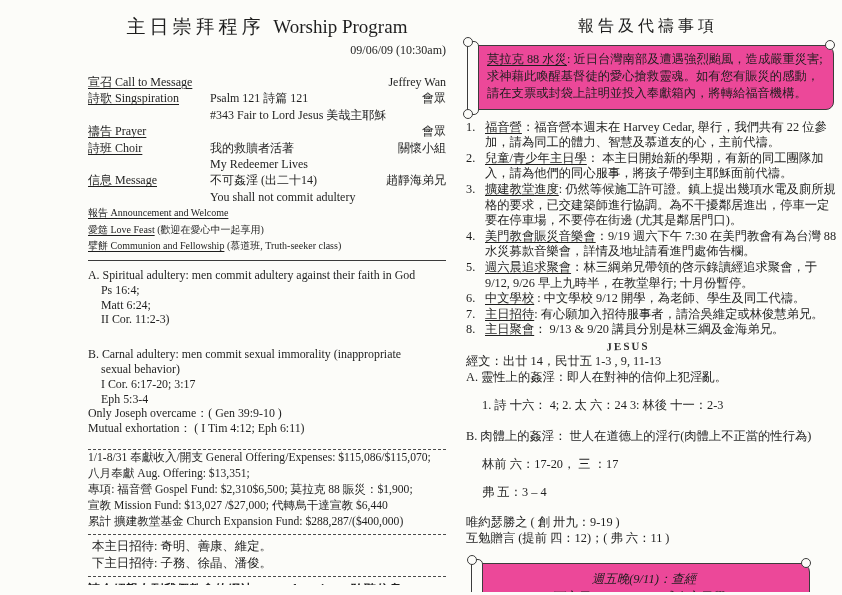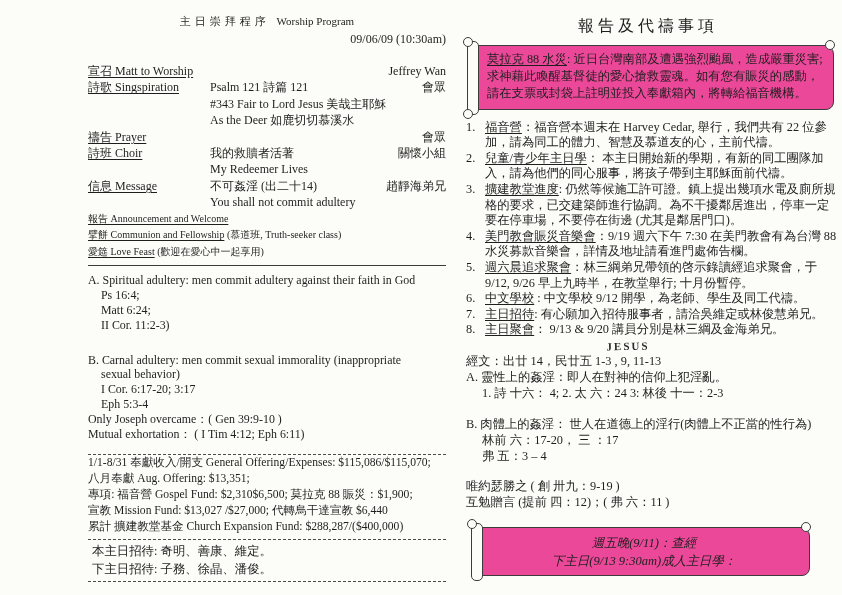--- a/index.html
+++ b/index.html
@@ -8,21 +8,21 @@
     font-family:"Liberation Serif","DejaVu Serif",serif;color:#1e1e1e;
     overflow:hidden;margin:0 auto;
   }
   .col{position:absolute;top:0;}
   .col-left{left:88px;top:10px;width:358px;overflow:hidden;height:575px;}
   .col-right{left:458px;top:14px;width:380px;overflow:hidden;height:578px;}
   .u{text-decoration:underline;text-underline-offset:2px;}
   .nowrap{white-space:nowrap;}
 
   
-  .lp-title{text-align:center;font-size:11px;margin:4px 0 3px;}
+  .lp-title{text-align:center;font-size:19px;margin:4px 0 3px;}
   .lp-title .zh{letter-spacing:4px;margin-right:4px;}
   .lp-date{text-align:right;font-size:12px;margin-bottom:16px;}
   .prow{display:grid;grid-template-columns:122px 1fr auto;font-size:12px;line-height:16.4px;}
   .prow .lbl{white-space:nowrap;}
   .prow .cnt{white-space:nowrap;}
   .prow .who{white-space:nowrap;text-align:right;}
   .wrow{font-size:10px;line-height:16.6px;white-space:nowrap;}
   .hr-solid{border-top:1.4px solid #3b3b3b;margin:5px 0 7px;}
   .hr-dash{border-top:1.6px dashed #4a4a4a;}
   .notes{font-size:11.9px;line-height:14.8px;}
@@ -45,60 +45,55 @@
   .curl.bl{left:-12px;bottom:-10px;}
   .curl.tr{right:-2px;top:-6px;}
   .scroll1{margin:0 4px 10px 16px;padding:5px 8px 6px 12px;font-size:12.3px;line-height:17.2px;}
   .anns{margin-left:8px;font-size:12.3px;}
   .ann{display:flex;line-height:15.6px;}
   .ann .num{width:19px;flex:none;}
   .ann .atext{flex:1;}
   .jesus{text-align:center;font-size:11px;font-weight:bold;letter-spacing:2px;color:#2c2c2c;
          margin:2px 40px 1px 0;transform:rotate(-1.5deg);}
   .scripture{margin-left:8px;font-size:12.3px;line-height:16.2px;}
-  .scripture .ind{padding-left:16px;}
+  .scripture .ind{padding-left:16px;margin-top:12px;}
   .scroll2{margin:16px 28px 0 20px;padding:6px 10px 5px;text-align:center;
            font-size:12.5px;line-height:18px;font-weight:500;font-style:italic;}
 </style>
 </head>
 <body>
 
 <div class="page">
 
   <div class="col col-left">
 
     <div class="lp-title">
       <span class="zh">主日崇拜程序</span>
       <span>Worship Program</span>
     </div>
 
     <div class="lp-date">09/06/09 (10:30am)</div>
 
     <div class="prog">
       <div class="prow">
-        <span class="lbl u">宣召 Matt to Worship</span>
+        <span class="lbl u">宣召 Call to Message</span>
         <span class="cnt"></span>
         <span class="who">Jeffrey Wan</span>
       </div>
       <div class="prow">
         <span class="lbl u">詩歌 Singspiration</span>
         <span class="cnt">Psalm 121 詩篇 121</span>
         <span class="who">會眾</span>
       </div>
       <div class="prow">
         <span class="lbl"></span>
         <span class="cnt">#343 Fair to Lord Jesus 美哉主耶穌</span>
         <span class="who"></span>
       </div>
       <div class="prow">
-        <span class="lbl"></span>
-        <span class="cnt">As the Deer 如鹿切切慕溪水</span>
-        <span class="who"></span>
-      </div>
-      <div class="prow">
         <span class="lbl u">禱告 Prayer</span>
         <span class="cnt"></span>
         <span class="who">會眾</span>
       </div>
       <div class="prow">
         <span class="lbl u">詩班 Choir</span>
         <span class="cnt">我的救贖者活著</span>
         <span class="who">關懷小組</span>
       </div>
       <div class="prow">
@@ -114,24 +109,24 @@
       <div class="prow">
         <span class="lbl"></span>
         <span class="cnt">You shall not commit adultery</span>
         <span class="who"></span>
       </div>
 
       <div class="wrow">
         <span class="u">報告 Announcement  and Welcome</span><span></span>
       </div>
       <div class="wrow">
+        <span class="u">愛筵 Love Feast</span><span> (歡迎在愛心中一起享用)</span>
+      </div>
+      <div class="wrow">
         <span class="u">擘餅 Communion and Fellowship</span><span> (慕道班, Truth-seeker class)</span>
-      </div>
-      <div class="wrow">
-        <span class="u">愛筵 Love Feast</span><span> (歡迎在愛心中一起享用)</span>
       </div>
     </div>
 
     <div class="hr-solid"></div>
 
     <div class="notes">
       <div class="nowrap">A. Spiritual adultery: men commit adultery against their faith in God</div>
       <div class="ind">Ps 16:4;</div>
       <div class="ind">Matt 6:24;</div>
       <div class="ind">II Cor. 11:2-3)</div>

